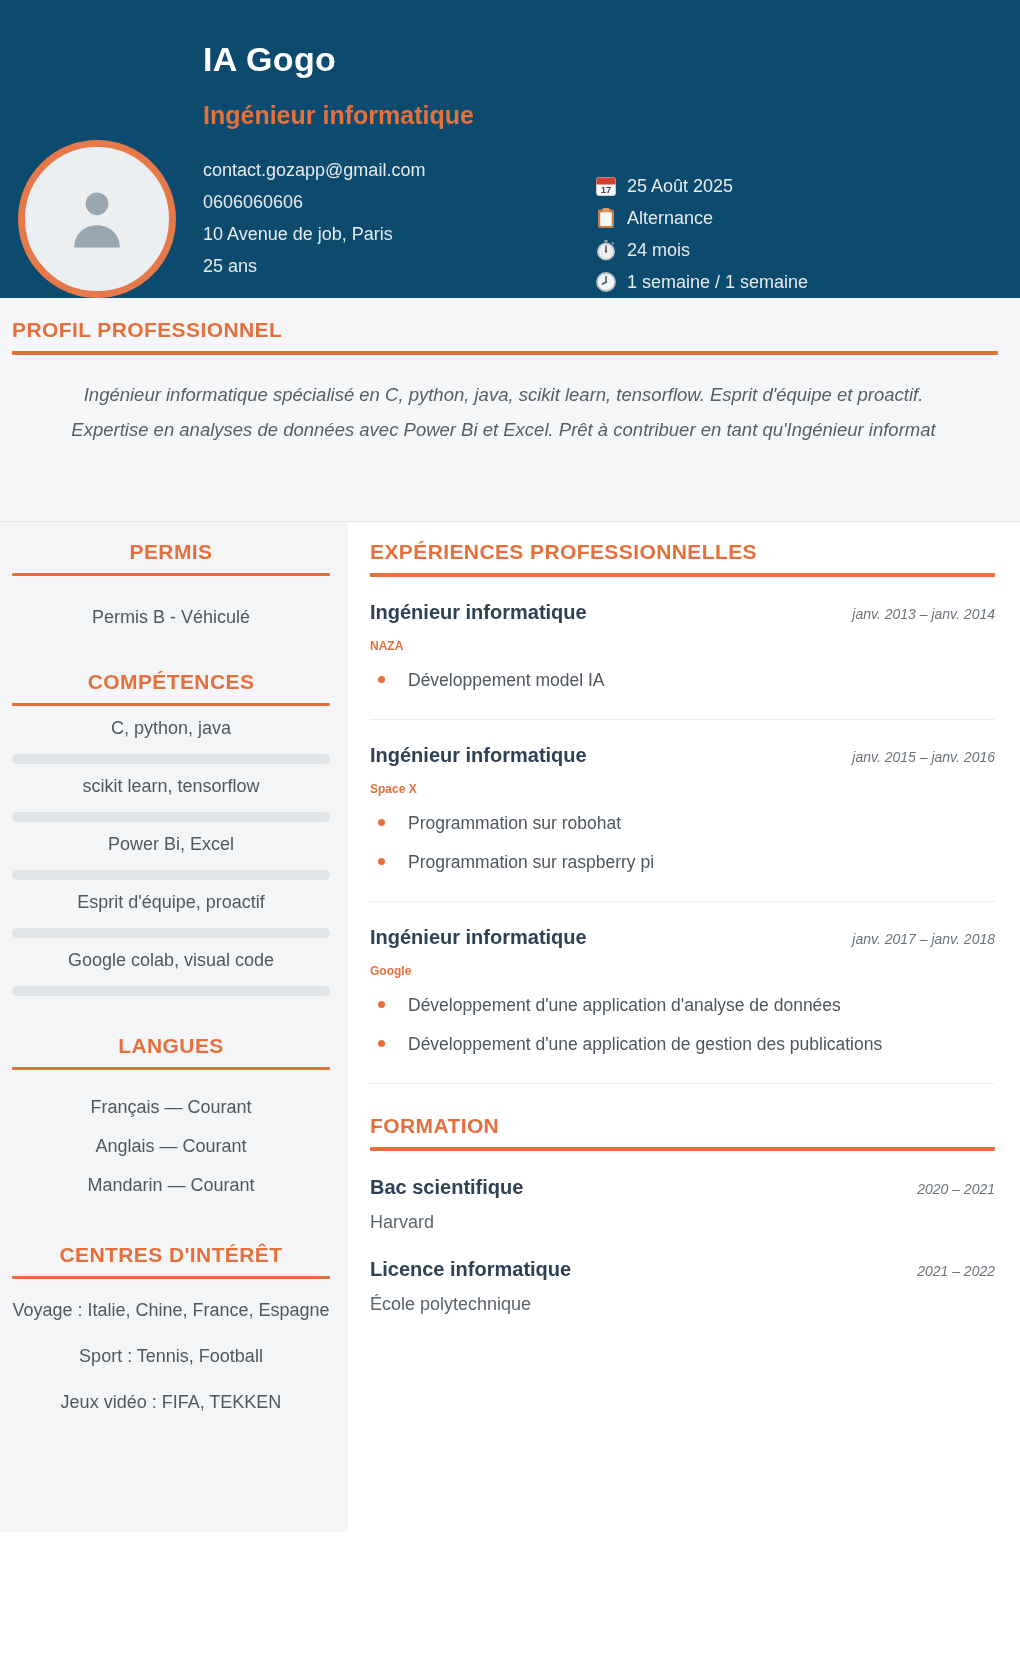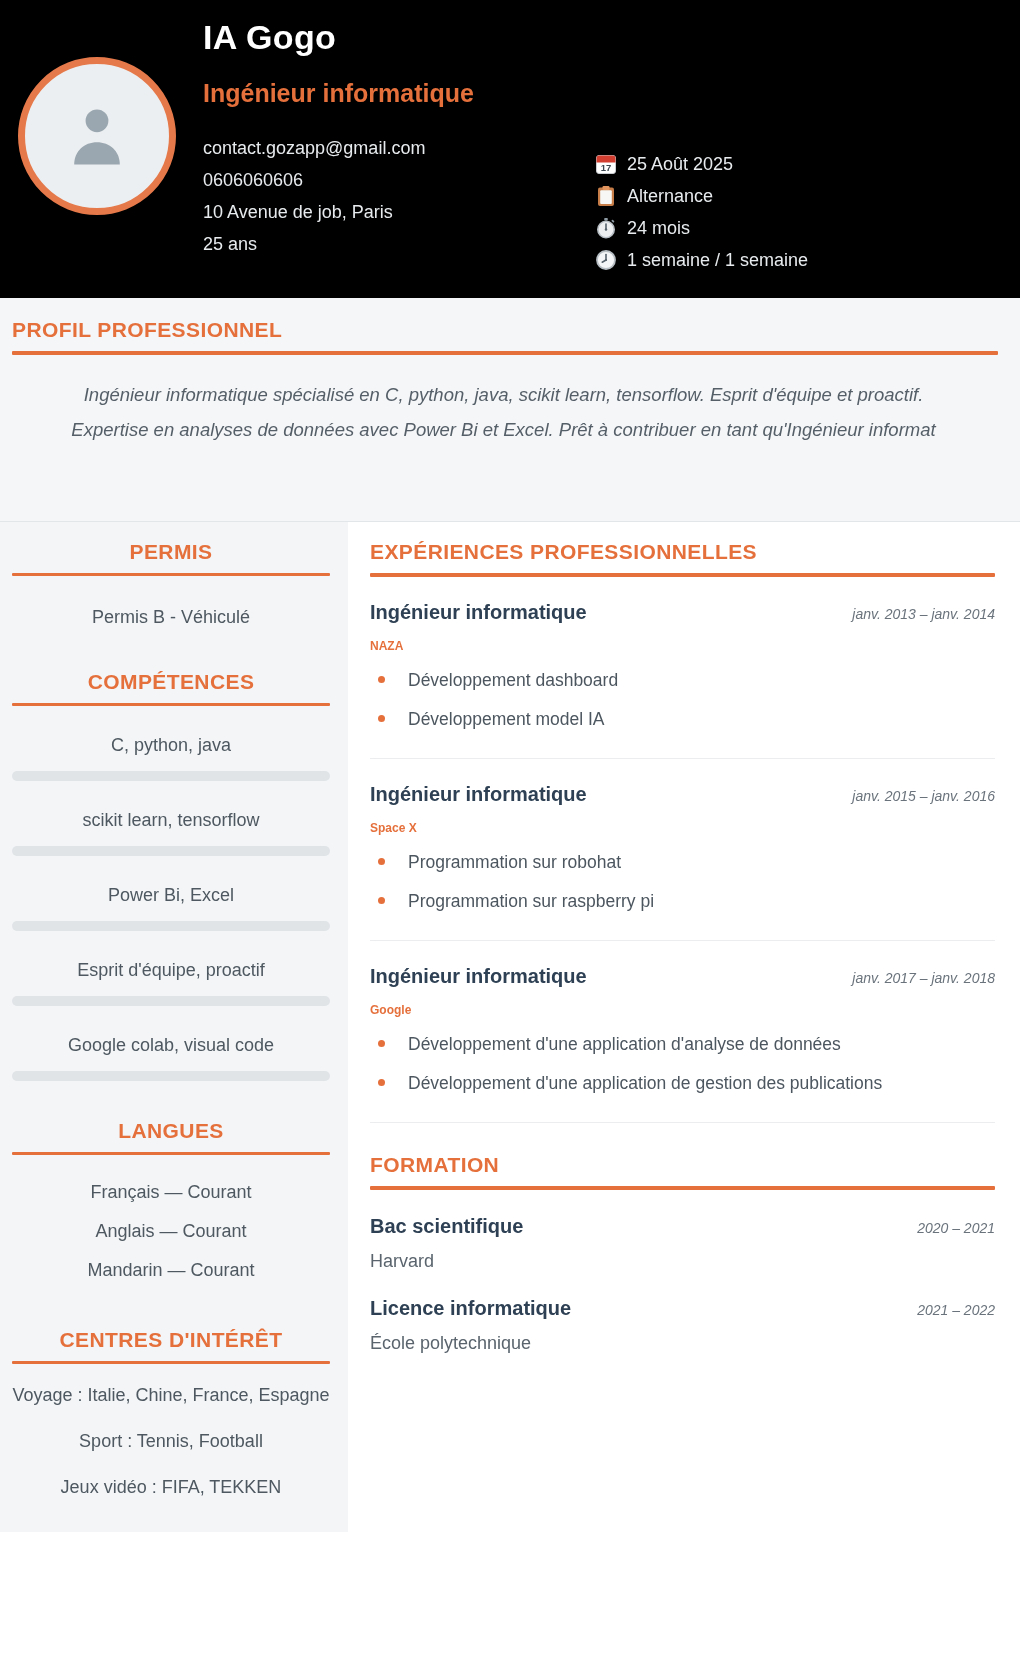--- a/index.html
+++ b/index.html
@@ -1,21 +1,21 @@
 <!DOCTYPE html>
 <html><head>
 <meta charset="utf-8">
 <style>
   * { box-sizing: border-box; margin: 0; padding: 0; }
   html,body { background:#ffffff; }
   body { font-family: "Liberation Sans", "DejaVu Sans", sans-serif; }
   .page { position:relative; width:1020px; height:1672px; background:#ffffff; overflow:hidden; }
 
   
-  .header { height:298px; background:#000000; display:flex; padding:0 25px 0 18px; }
+  .header { height:298px; background:#0c4a6e; display:flex; padding:0 25px 0 18px;align-items:flex-end; }
   .avatar { flex:0 0 auto; width:158px; height:158px; margin-top:57px; border-radius:50%;
             background:#ECEFF1; border:7px solid #E5794A; display:flex; align-items:center; justify-content:center; }
   .avatar svg { width:76px; height:76px; }
   .header-body { flex:1; margin-left:27px; padding-top:18px; }
   .candidate-name { color:#ffffff; font-size:34px; font-weight:bold; letter-spacing:0.3px; }
   .candidate-title { color:#E5703C; font-size:25px; font-weight:bold; margin-top:22px; }
   .header-cols { display:flex; margin-top:24px; }
   .contact-col { flex:1; }
   .contact-col div { color:#E8EBEE; font-size:18px; line-height:32px; }
   .info-col { width:400px; padding-top:1px;margin-top:15px; }
@@ -33,21 +33,21 @@
   
   .columns { display:flex; height:1010px; align-items:stretch; }
   .sidebar { flex:0 0 348px; background:#F3F5F7; padding:18px 18px 0 12px; }
   .main { flex:1; background:#ffffff; padding:18px 25px 0 22px; }
 
   
   .sidebar .rule { height:3px; }
   .side-sec { margin-top:0;text-align:center; }
   .side-sec + .side-sec { margin-top:38px; }
   .side-item { color:#4E5860; font-size:18px; margin-top:26px; line-height:30px; }
-  .skill { margin-top:29px; }
+  .skill { margin-top:12px; }
   .skill-label { color:#4E5860; font-size:18px; }
   .skill-bar { margin-top:15px; height:10px; border-radius:5px; background:#E1E4E7; }
   .lang-item { color:#4E5860; font-size:18px; line-height:39px; }
   .langs { margin-top:18px; }
   .interest { color:#4E5860; font-size:18px; line-height:30px; margin-top:16px; }
   .interests { margin-top:10px; }
 
   
   .job { padding-top:24px; }
   .job-head { display:flex; align-items:baseline; }
@@ -197,24 +197,20 @@
 
         <div class="job">
           <div class="job-head">
             <span class="job-title">Ingénieur informatique</span>
             <span class="job-dates">janv. 2013 – janv. 2014</span>
           </div>
           <div class="company">NAZA</div>
           <div class="bullets">
             <div class="bullet">
               <span class="dot"></span>
-              <span class="bullet-text">Développement dashboard</span>
-            </div>
-            <div class="bullet">
-              <span class="dot"></span>
               <span class="bullet-text">Développement model IA</span>
             </div>
           </div>
           <div class="sep"></div>
         </div>
 
         <div class="job">
           <div class="job-head">
             <span class="job-title">Ingénieur informatique</span>
             <span class="job-dates">janv. 2015 – janv. 2016</span>

